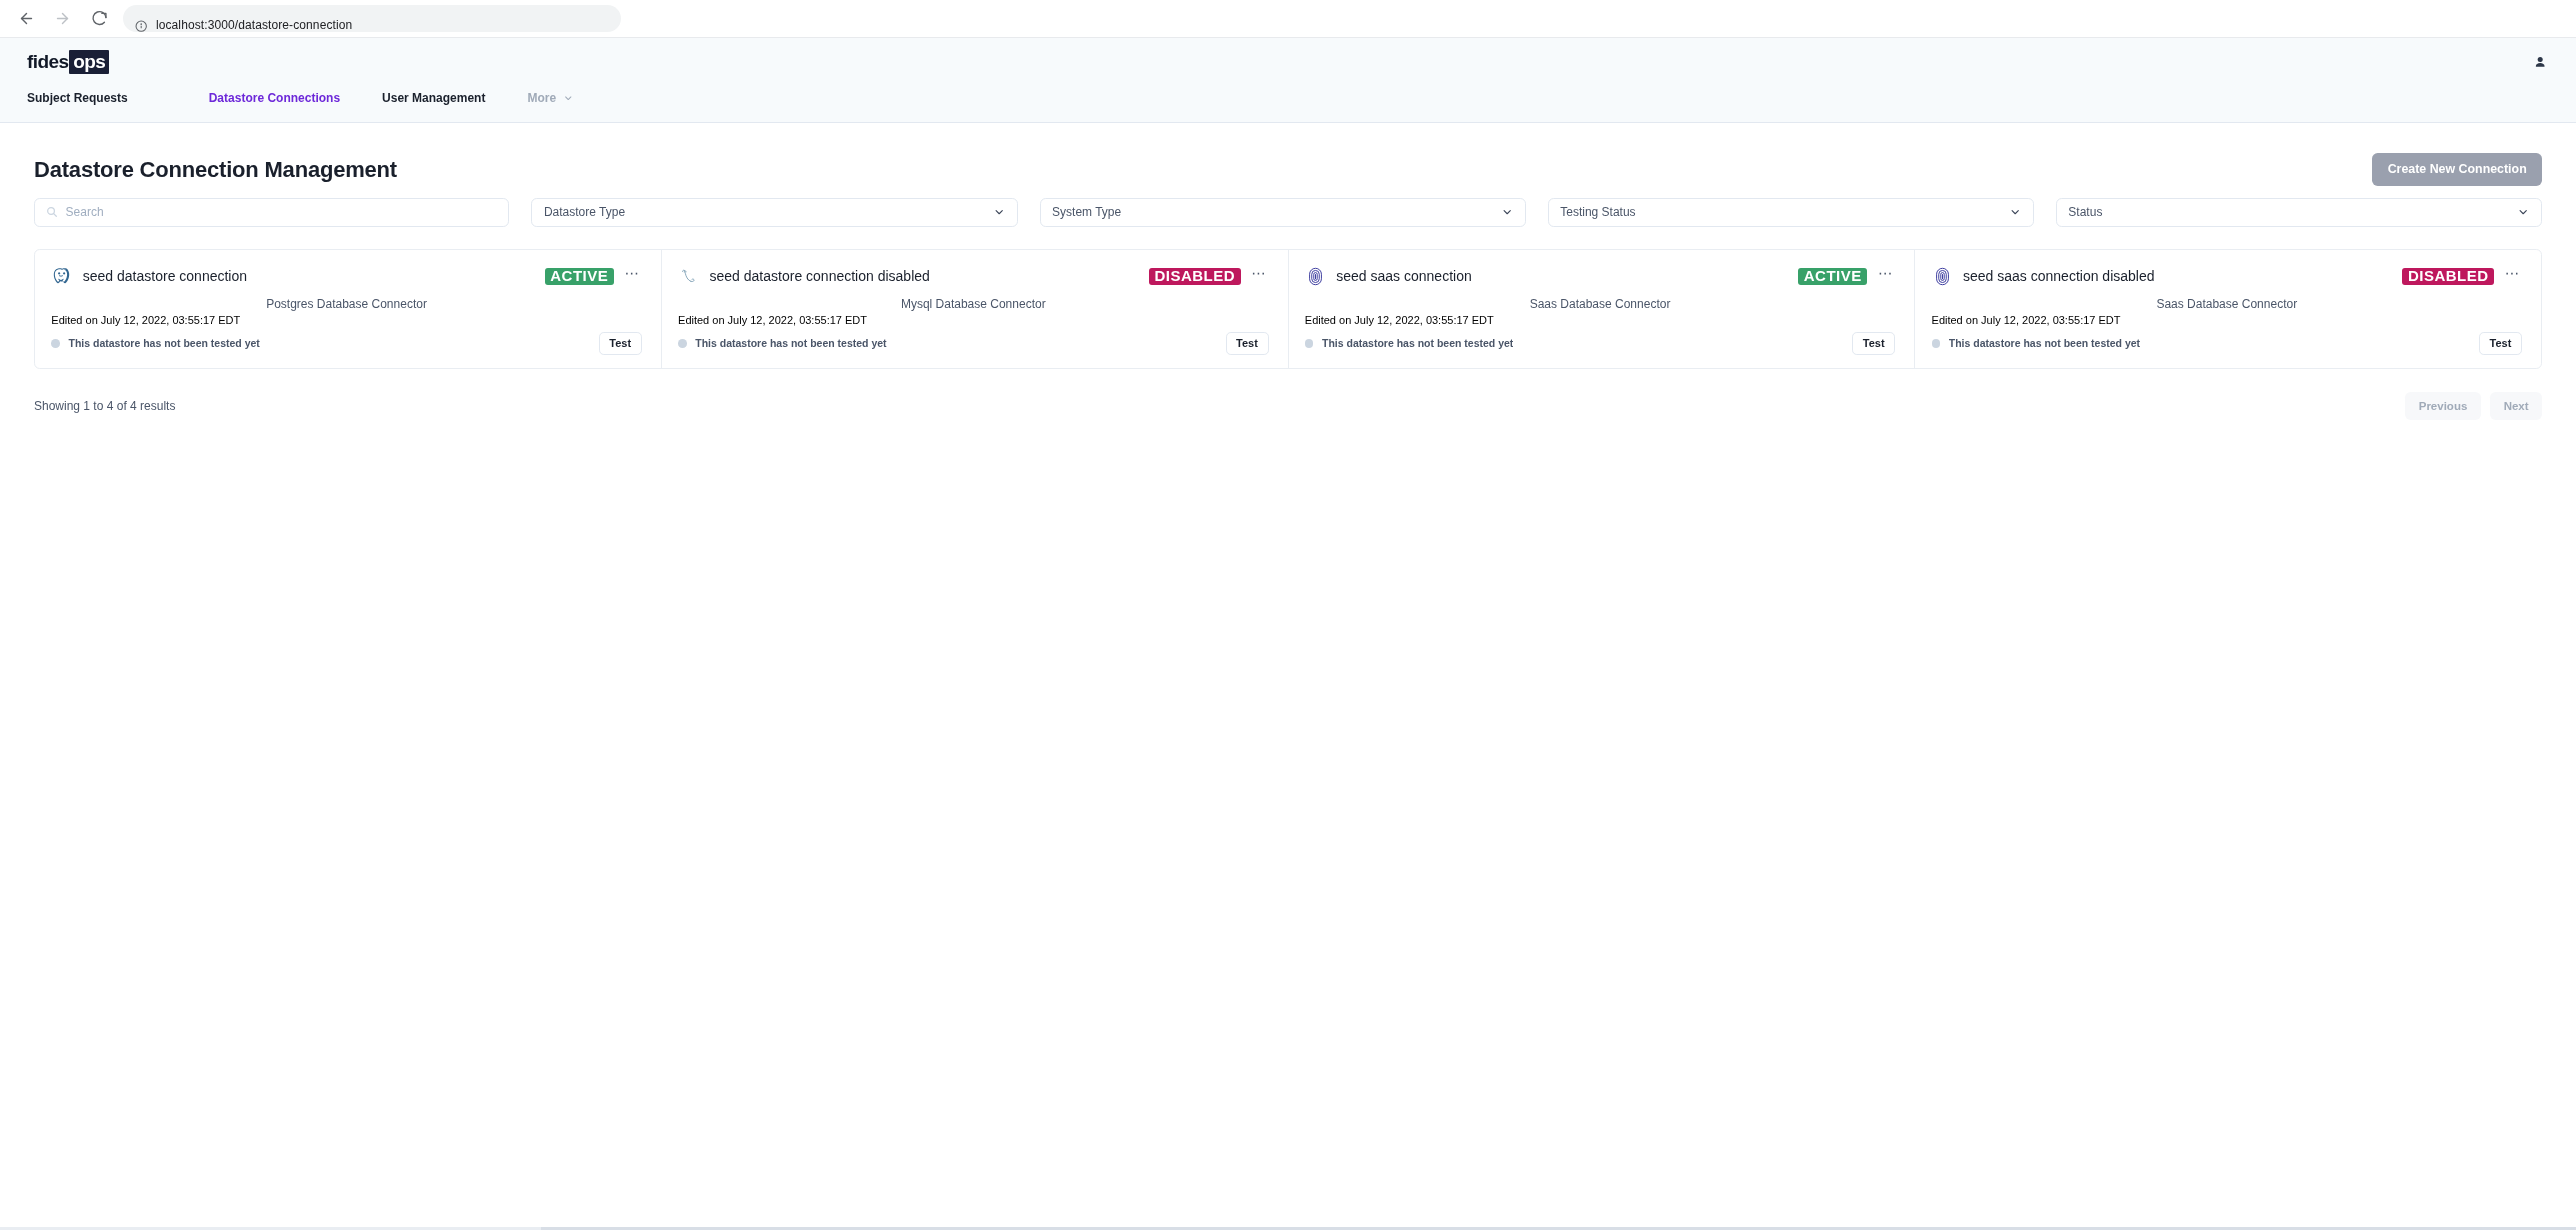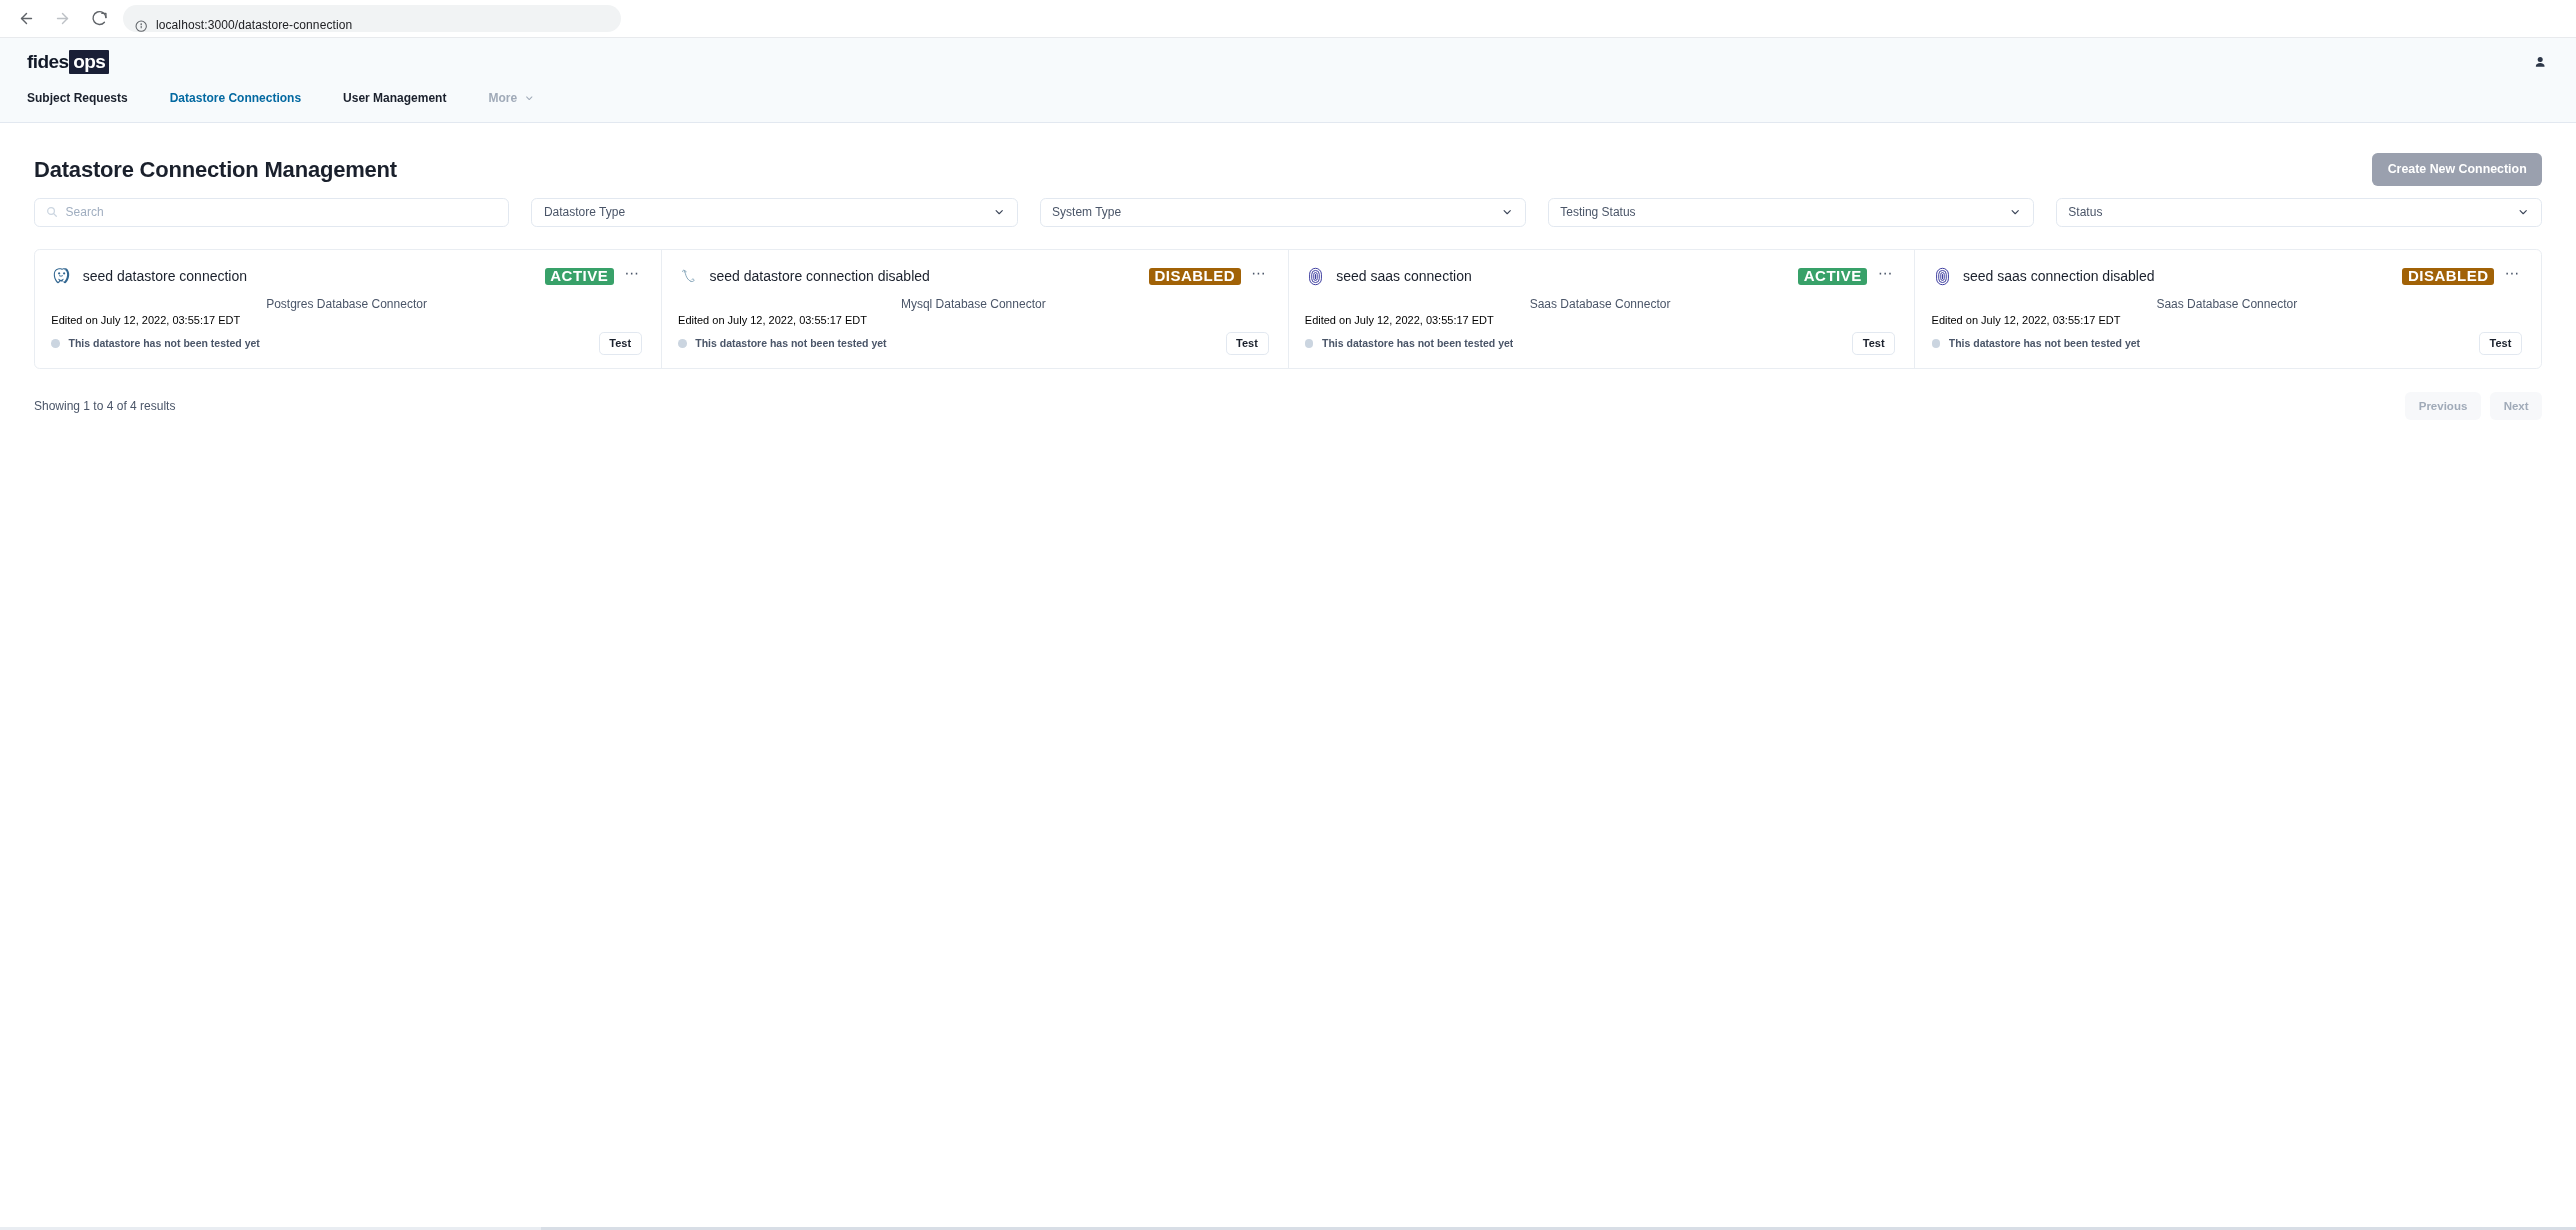--- a/index.html
+++ b/index.html
@@ -88,21 +88,21 @@
   }
   .nav-tab {
     font-size: 12px;
     font-weight: 700;
     color: #1a202c;
     padding: 2.9px 21px 0 0;
     margin-right: 21px;
     line-height: 19px;
     white-space: nowrap;
   }
-  .nav-tab.active { color: #0369a1; }
+  .nav-tab.active { color: #6d28d9; margin-left: 39px; }
   .nav-tab.muted { color: #a0aab8; font-weight: 600; display: flex; align-items: center; gap: 6.7px; }
   .nav-tab .chev { display: flex; align-items: center; }
 
   
   .page {
     padding: 0 34px;
   }
   .page-title-row {
     display: flex;
     align-items: center;
@@ -230,21 +230,21 @@
   .badge {
     font-size: 15px;
     font-weight: 700;
     letter-spacing: 0.5px;
     color: #ffffff;
     border-radius: 2.9px;
     padding: 2.9px 5.7px 2.9px 5.7px;
     line-height: 10.5px;
   }
   .badge.active   { background: #38a169; }
-  .badge.disabled { background: #a16207; }
+  .badge.disabled { background: #be185d; }
   .menu-dots {
     color: #4a5568;
     font-size: 14.4px;
     letter-spacing: 1px;
     line-height: 9.6px;
     cursor: pointer;
     padding: 0 1.9px 5.7px 1.9px;
   }
 
   .card-subtitle {

